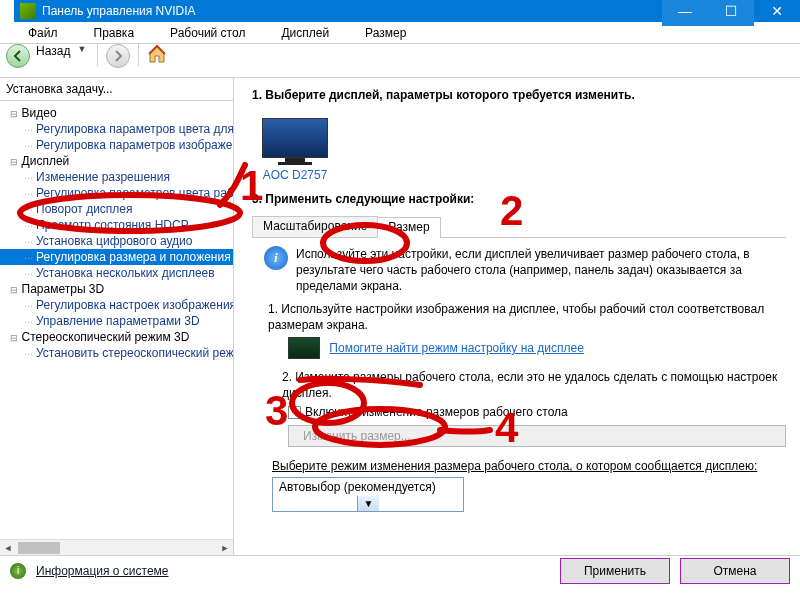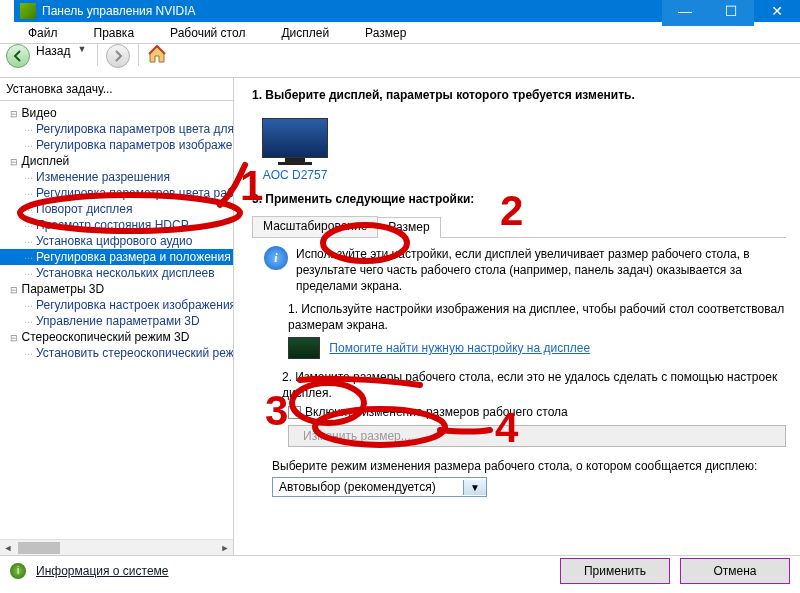--- a/index.html
+++ b/index.html
@@ -47,31 +47,31 @@
   .display-label { color: #1a66c9; font-size: 12px; margin-top: 4px; }
 
   .tabs { margin-top: 6px; border-bottom: 1px solid #c7c7c7; display: flex; font-size: 12px; height: 22px; }
   .tab { border: 1px solid #c7c7c7; border-bottom: none; padding: 2px 10px; background: #f3f3f3; margin-right: -1px; position: relative; }
   .tab.active { background: #fff; top: 1px; }
 
   .info-row { display: flex; gap: 8px; margin: 8px 0 6px 12px; }
   .info-icon { width: 24px; height: 24px; border-radius: 50%; background: radial-gradient(#6bb7ff,#1a66c9); color: #fff; display: flex; align-items: center; justify-content: center; font-style: italic; font-weight: 700; font-family: Georgia, serif; flex-shrink: 0; }
   .info-text { line-height: 1.35; font-size: 12px; }
 
-  .step1 { margin: 6px 0 4px 36px; line-height: 1.35; }
+  .step1 { margin: 6px 0 4px 16px; line-height: 1.35; }
   .disp-mini { display: inline-block; width: 32px; height: 22px; background: linear-gradient(#1a4a2a,#062a12); border: 1px solid #333; vertical-align: middle; margin-right: 6px; }
   .help-link { color: #1a66c9; text-decoration: underline; margin-left: 36px; display: inline-block; vertical-align: middle; }
 
   .step2 { margin: 10px 0 4px 30px; line-height: 1.35; }
   .chk-row { margin: 4px 0 6px 36px; display: flex; align-items: center; gap: 4px; }
   .chk { width: 13px; height: 13px; border: 1px solid #888; background: #fff; }
   .btn-resize { margin: 2px 0 2px 36px; padding: 3px 14px; font-size: 12px; border: 1px solid #b9b9b9; background: #efefef; color: #9a9a9a; }
 
-  .mode-label { margin: 12px 0 4px 20px; }
-  .combo { margin-left: 20px; display: inline-flex; align-items: center; border: 1px solid #7a9ac0; background: #fff; font-size: 12px; }
+  .mode-label { margin: 12px 0 4px 20px; text-decoration: underline; }
+  .combo { margin-left: 20px; display: inline-flex; align-items: center; border: 1px solid #7a9ac0; background: #fff; font-size: 12px; flex-direction: column; }
   .combo .val { padding: 2px 6px; min-width: 190px; }
   .combo .arr { padding: 2px 6px; background: linear-gradient(#eaf3fb,#c9def2); border-left: 1px solid #7a9ac0; font-size: 10px; }
 
   .footer { height: 30px; display: flex; align-items: center; border-top: 1px solid #d0d0d0; padding: 0 10px; gap: 10px; }
   .sys-ico { width: 16px; height: 16px; border-radius: 50%; background: radial-gradient(#7fc241,#2a6a0c); display: flex; align-items: center; justify-content: center; color: #fff; font-size: 10px; }
   .sys-link { color: #0f172a; text-decoration: underline; font-size: 12px; }
   .footer .spacer { flex: 1; }
   .fbtn { min-width: 110px; padding: 5px 10px; font-size: 12px; border: 1px solid #a21caf; background: #e1e1e1; text-align: center; }
 
   .annot { position: absolute; pointer-events: none; }
@@ -171,21 +171,21 @@
     </div>
 
     <div class="info-row">
       <div class="info-icon">i</div>
       <div class="info-text">Используйте эти настройки, если дисплей увеличивает размер рабочего стола, в результате чего часть рабочего стола (например, панель задач) оказывается за пределами экрана.</div>
     </div>
 
     <div class="step1">1. Используйте настройки изображения на дисплее, чтобы рабочий стол соответствовал размерам экрана.</div>
     <div style="margin: 4px 0 4px 36px;">
       <span class="disp-mini"></span>
-      <a class="help-link" style="margin-left:0;">Помогите найти нужную настройку на дисплее</a>
+      <a class="help-link" style="margin-left:0;">Помогите найти режим настройку на дисплее</a>
     </div>
 
     <div class="step2">2. Измените размеры рабочего стола, если это не удалось сделать с помощью настроек дисплея.</div>
     <div class="chk-row">
       <div class="chk"></div>
       <span>Включить изменение размеров рабочего стола</span>
     </div>
     <div class="btn-resize">Изменить размер...</div>
 
     <div class="mode-label">Выберите режим изменения размера рабочего стола, о котором сообщается дисплею:</div>

